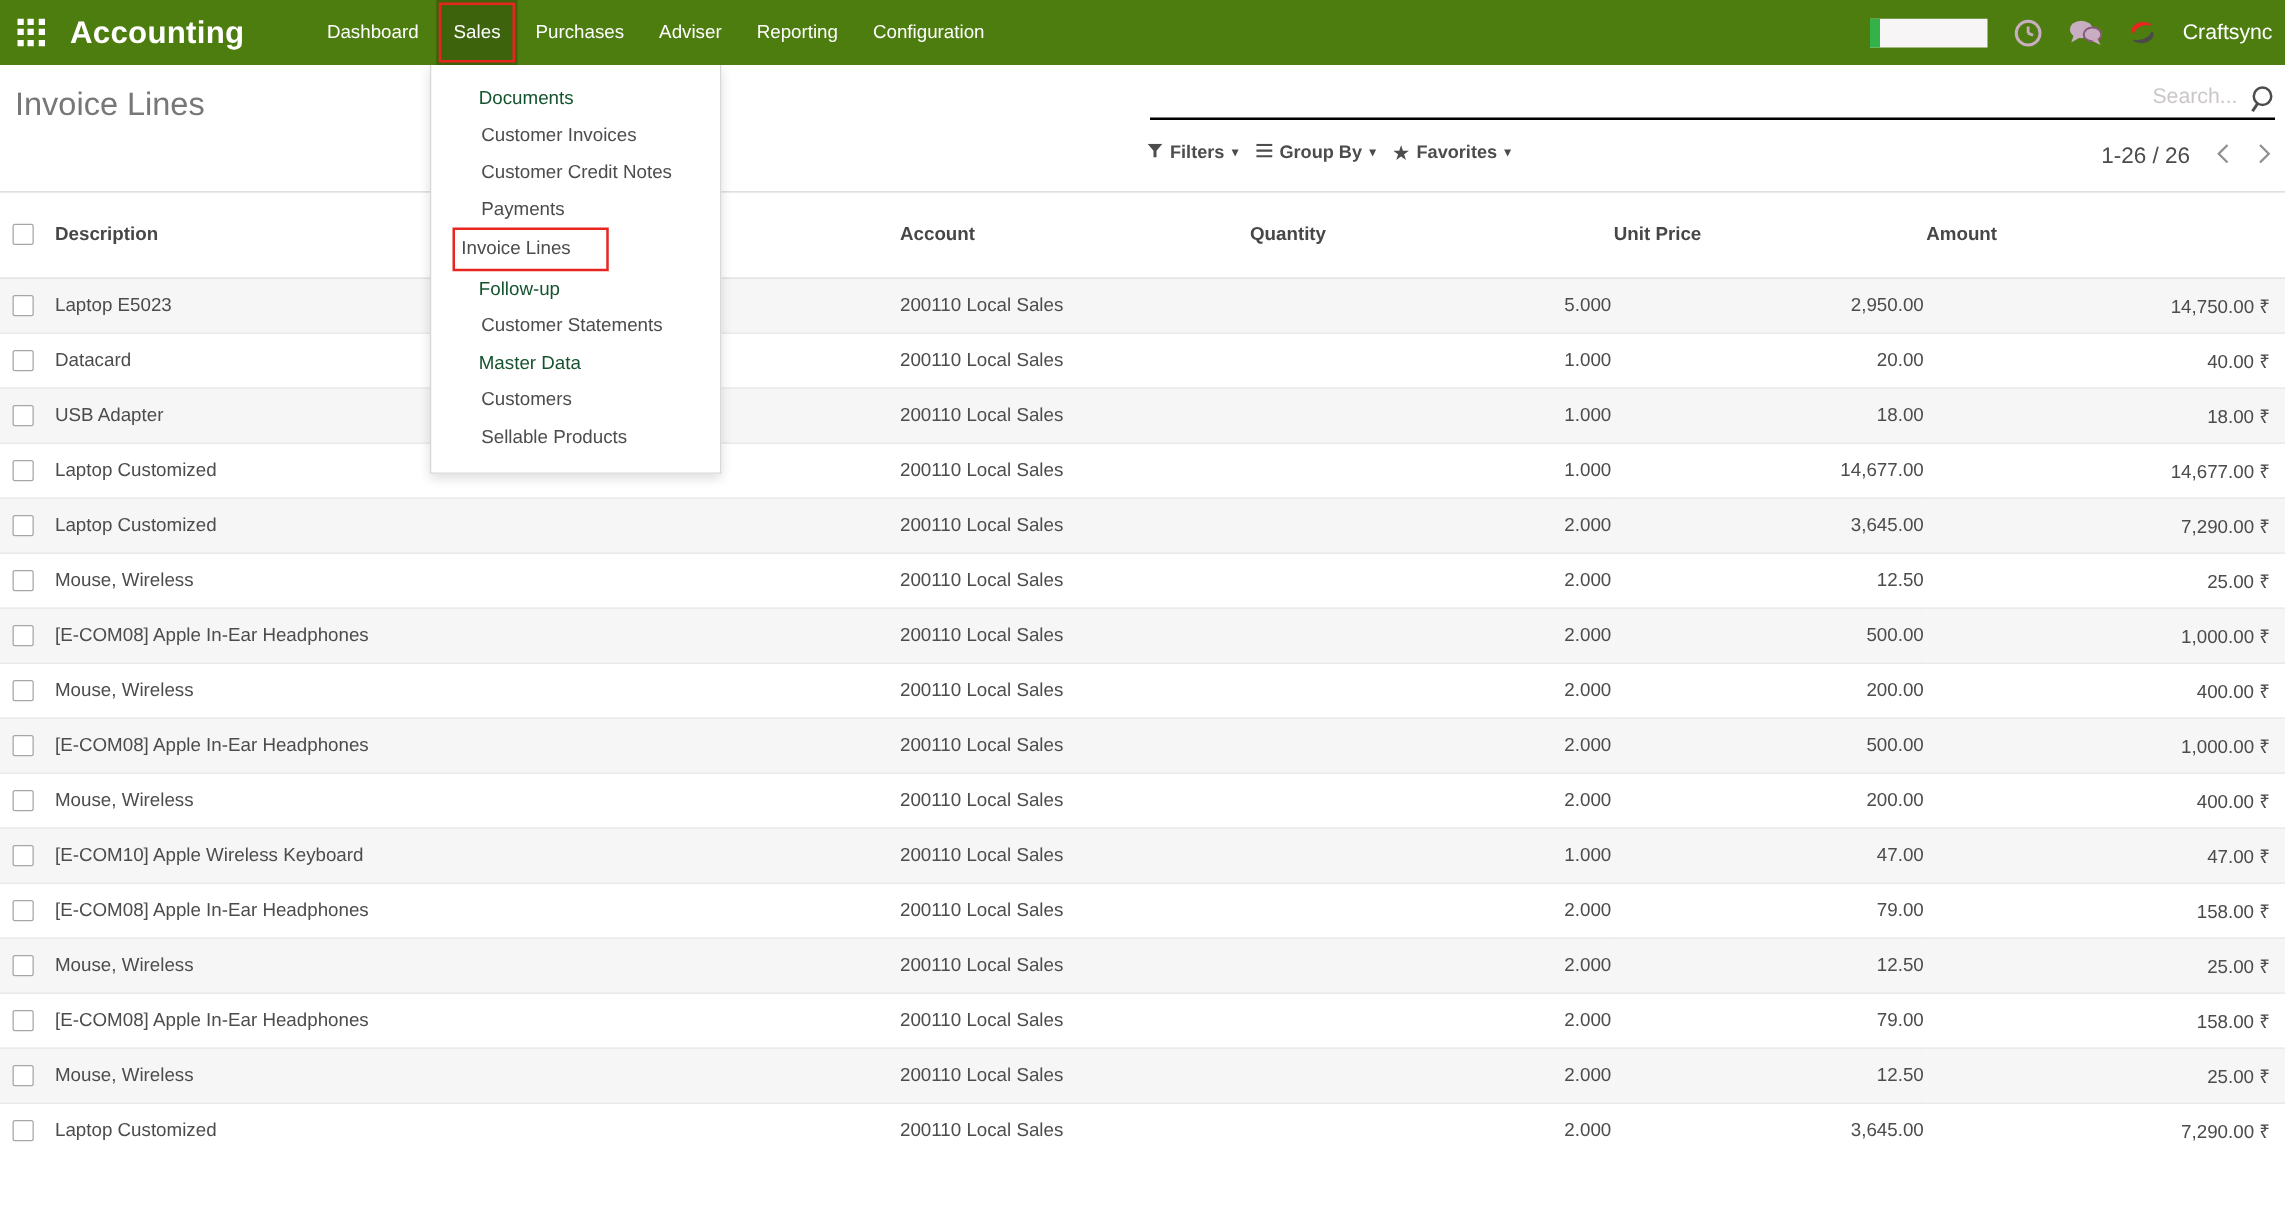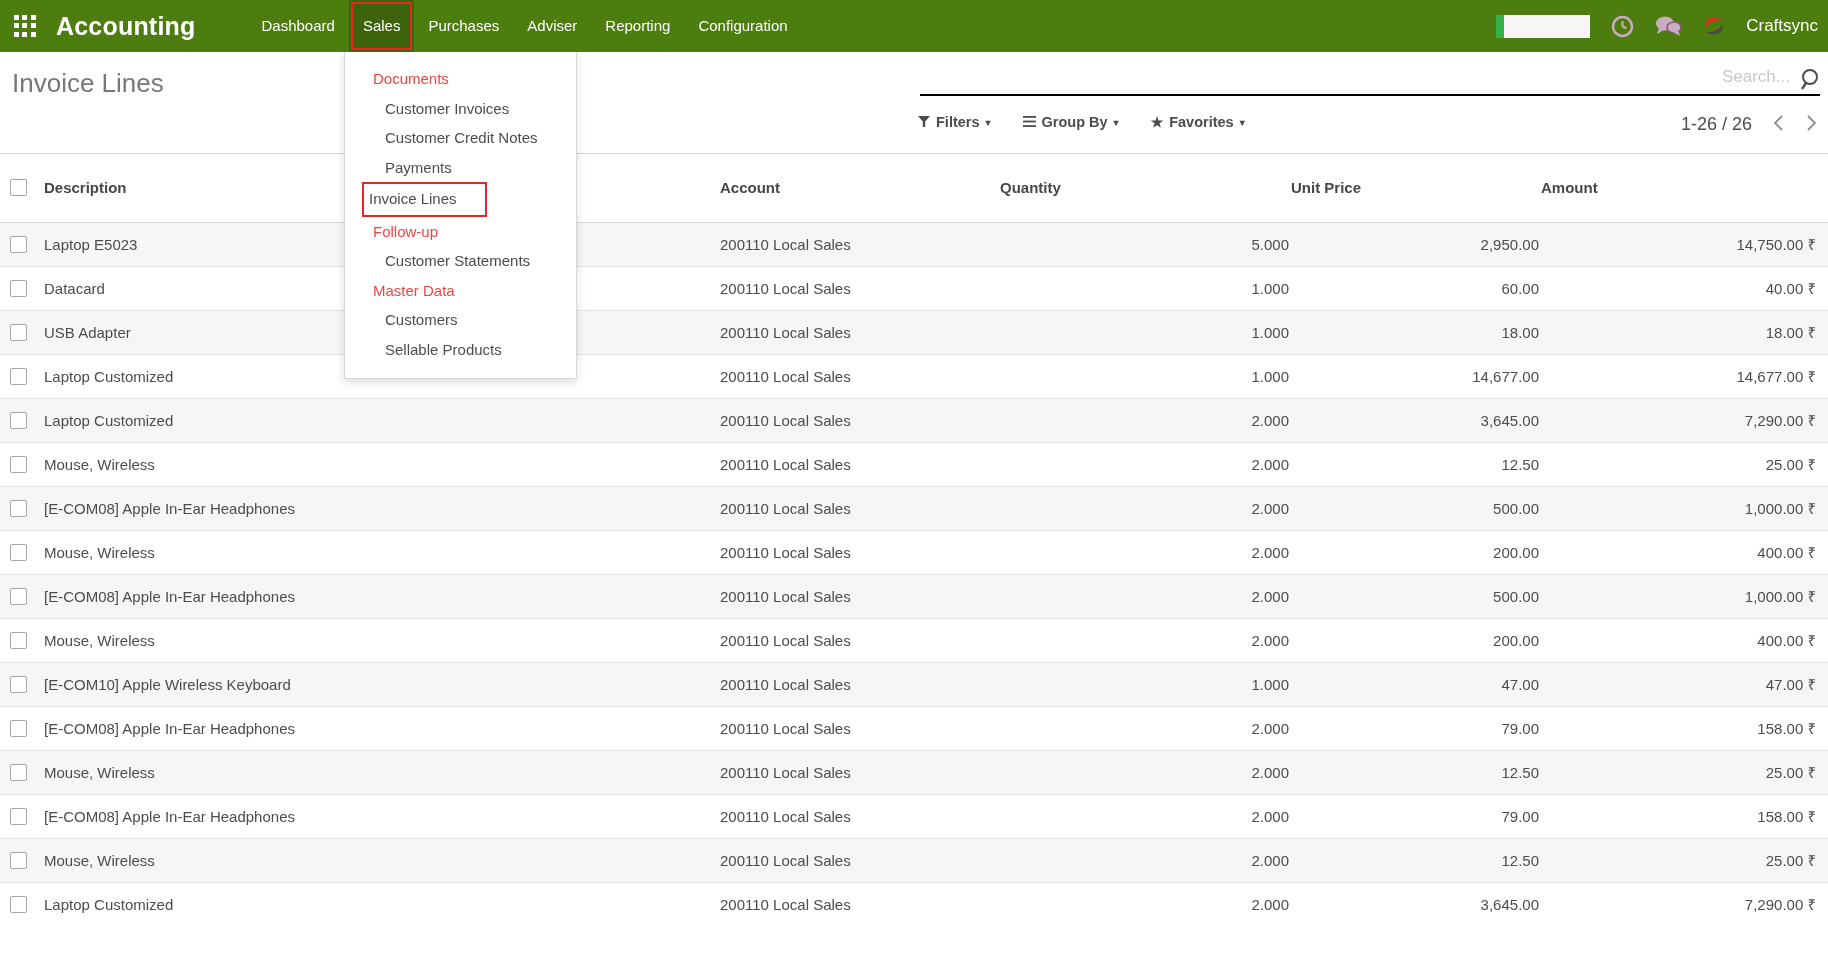--- a/index.html
+++ b/index.html
@@ -25,21 +25,21 @@
 
   
   .control-panel { position:relative; height:102px; border-bottom:1px solid #d5d5d5; background:#fff; }
   .page-title { position:absolute; left:12px; top:16px; font-size:26px; font-weight:400; color:#777; }
   .search-box { position:absolute; left:920px; top:12px; width:900px; height:34px; }
   .search-box input { width:100%; height:32px; border:none; border-bottom:2px solid #000000;
                       outline:none; font-size:17px; color:#be185d; padding:0 30px 4px 2px;
                       font-family:"Liberation Sans", sans-serif; background:transparent;text-align:right; }
   .search-box input::placeholder { color:#cbc7c7; }
   .search-box .mag { position:absolute; right:0; top:4px; }
-  .filter-row { position:absolute; left:918px; top:62px; display:flex; gap:32px; align-items:center;justify-content:space-between; }
+  .filter-row { position:absolute; left:918px; top:62px; display:flex; gap:14px; align-items:center;justify-content:space-between; }
   .cp-btn { display:flex; align-items:center; gap:6px; background:none; border:none; cursor:pointer;
             font-size:14.5px; color:#4c4c4c; font-weight:bold; font-family:"Liberation Sans", sans-serif; }
   .cp-btn .star { font-size:14px; line-height:1; }
   .caret { font-size:10px; color:#4c4c4c; }
   .pager { position:absolute; right:10px; top:62px; display:flex; align-items:center; gap:20px; }
   .pager-range { font-size:18px; color:#4c4c4c; }
   .pager-btn { background:none; border:none; cursor:pointer; padding:0; }
 
   
   table.list { width:1828px; border-collapse:collapse; table-layout:fixed; }
@@ -59,21 +59,21 @@
   table.list tbody tr:first-child td { border-top:none; }
   td.desc { padding-left:4px; }
   .checkbox { width:17px; height:17px; border:1px solid #a6a6a6; border-radius:2px;
               background:#fff; margin-left:10px; cursor:pointer; }
 
   
   .dropdown { position:absolute; left:344px; top:52px; width:233px; background:#fff;
               border:1px solid #d8d8d8; border-top:none; box-shadow:0 3px 9px rgba(0,0,0,0.14);
               padding:12px 0 14px; z-index:15; }
   .dd-item { line-height:29.5px; font-size:15px; cursor:pointer; white-space:nowrap; }
-  .dd-header { padding-left:28px; color:#ef4444; cursor:default; }
+  .dd-header { padding-left:14px; color:#14532d; cursor:default;margin-left:24px; }
   .dd-sub { padding-left:40px; color:#4c4c4c; }
   .dd-top { padding-left:24px; color:#4c4c4c; }
   .red-box { display:inline-block; border:2px solid #e8251f; padding:0 28px 1px 5px; margin-left:-7px; }
 </style>
 </head>
 <body>
 
 <div class="screen">
 
   <header class="navbar">
@@ -214,21 +214,21 @@
           <td class="num">2,950.00</td>
           <td class="num amount-c">14,750.00 ₹</td>
         </tr>
         <tr>
           <td>
             <div class="checkbox"></div>
           </td>
           <td class="desc">Datacard</td>
           <td class="account-c">200110 Local Sales</td>
           <td class="num">1.000</td>
-          <td class="num">60.00</td>
+          <td class="num">20.00</td>
           <td class="num amount-c">40.00 ₹</td>
         </tr>
         <tr>
           <td>
             <div class="checkbox"></div>
           </td>
           <td class="desc">USB Adapter</td>
           <td class="account-c">200110 Local Sales</td>
           <td class="num">1.000</td>
           <td class="num">18.00</td>

